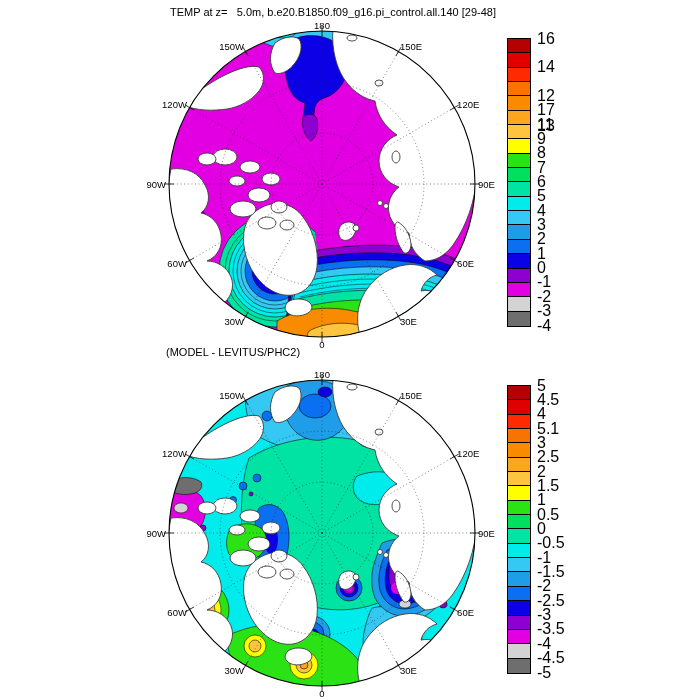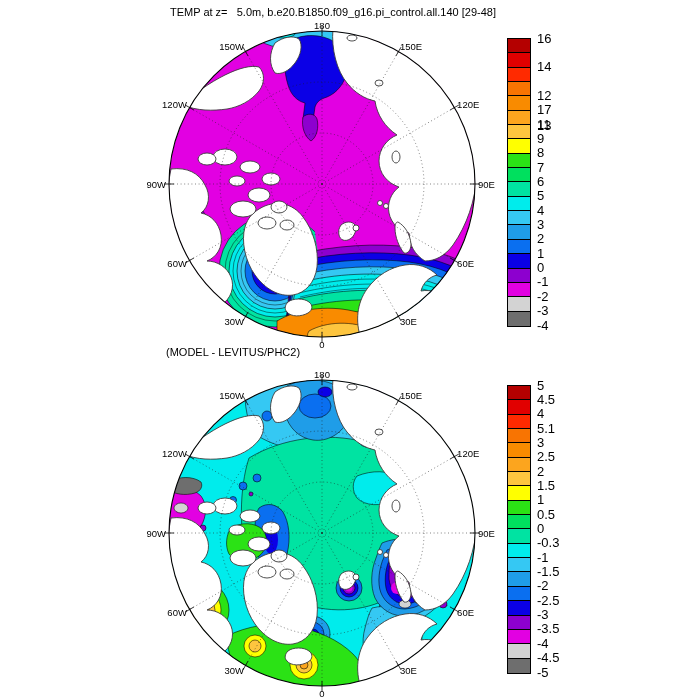--- a/index.html
+++ b/index.html
@@ -20,21 +20,21 @@
   .tickline{stroke:#000;stroke-width:0.8;}
   .graticule{fill:none;stroke:#222;stroke-width:0.65;stroke-dasharray:1 2.6;opacity:.85;}
   .cb{position:absolute;left:507px;width:90px;}
   #cb-temp{top:38px;}
   #cb-diff{top:385px;}
   .cb-bar{position:absolute;left:0;top:0;width:22px;height:287px;border:1px solid #000;
           box-sizing:content-box;}
   .cb-seg{width:22px;height:14.35px;box-sizing:border-box;border-bottom:1px solid #000;}
   .cb-seg:last-child{border-bottom:none;}
   .cb-ticks{position:absolute;left:30px;top:0;width:40px;height:287px;}
-  .cb-tick{position:absolute;left:0;font-size:13px;line-height:11px;}
+  .cb-tick{position:absolute;left:0;font-size:16px;line-height:11px;}
 </style>
 </head>
 <body>
 
 <div class="stage">
 
   <div class="plot-title">TEMP at z=   5.0m, b.e20.B1850.f09_g16.pi_control.all.140 [29-48]</div>
   <div class="plot-subtitle">(MODEL - LEVITUS/PHC2)</div>
 
   <svg id="map-top" class="mapsvg" viewBox="0 0 350 350">
@@ -407,21 +407,21 @@
         <div class="cb-tick" style="top: 8.85px;">4.5</div>
         <div class="cb-tick" style="top: 23.2px;">4</div>
         <div class="cb-tick" style="top: 37.55px;">5.1</div>
         <div class="cb-tick" style="top: 51.9px;">3</div>
         <div class="cb-tick" style="top: 66.25px;">2.5</div>
         <div class="cb-tick" style="top: 80.6px;">2</div>
         <div class="cb-tick" style="top: 94.95px;">1.5</div>
         <div class="cb-tick" style="top: 109.3px;">1</div>
         <div class="cb-tick" style="top: 123.65px;">0.5</div>
         <div class="cb-tick" style="top: 138px;">0</div>
-        <div class="cb-tick" style="top: 152.35px;">-0.3</div>
+        <div class="cb-tick" style="top: 152.35px;">-0.5</div>
         <div class="cb-tick" style="top: 166.7px;">-1</div>
         <div class="cb-tick" style="top: 181.05px;">-1.5</div>
         <div class="cb-tick" style="top: 195.4px;">-2</div>
         <div class="cb-tick" style="top: 209.75px;">-2.5</div>
         <div class="cb-tick" style="top: 224.1px;">-3</div>
         <div class="cb-tick" style="top: 238.45px;">-3.5</div>
         <div class="cb-tick" style="top: 252.8px;">-4</div>
         <div class="cb-tick" style="top: 267px;">-4.5</div>
         <div class="cb-tick" style="top: 281.5px;">-5</div>
       </div>

